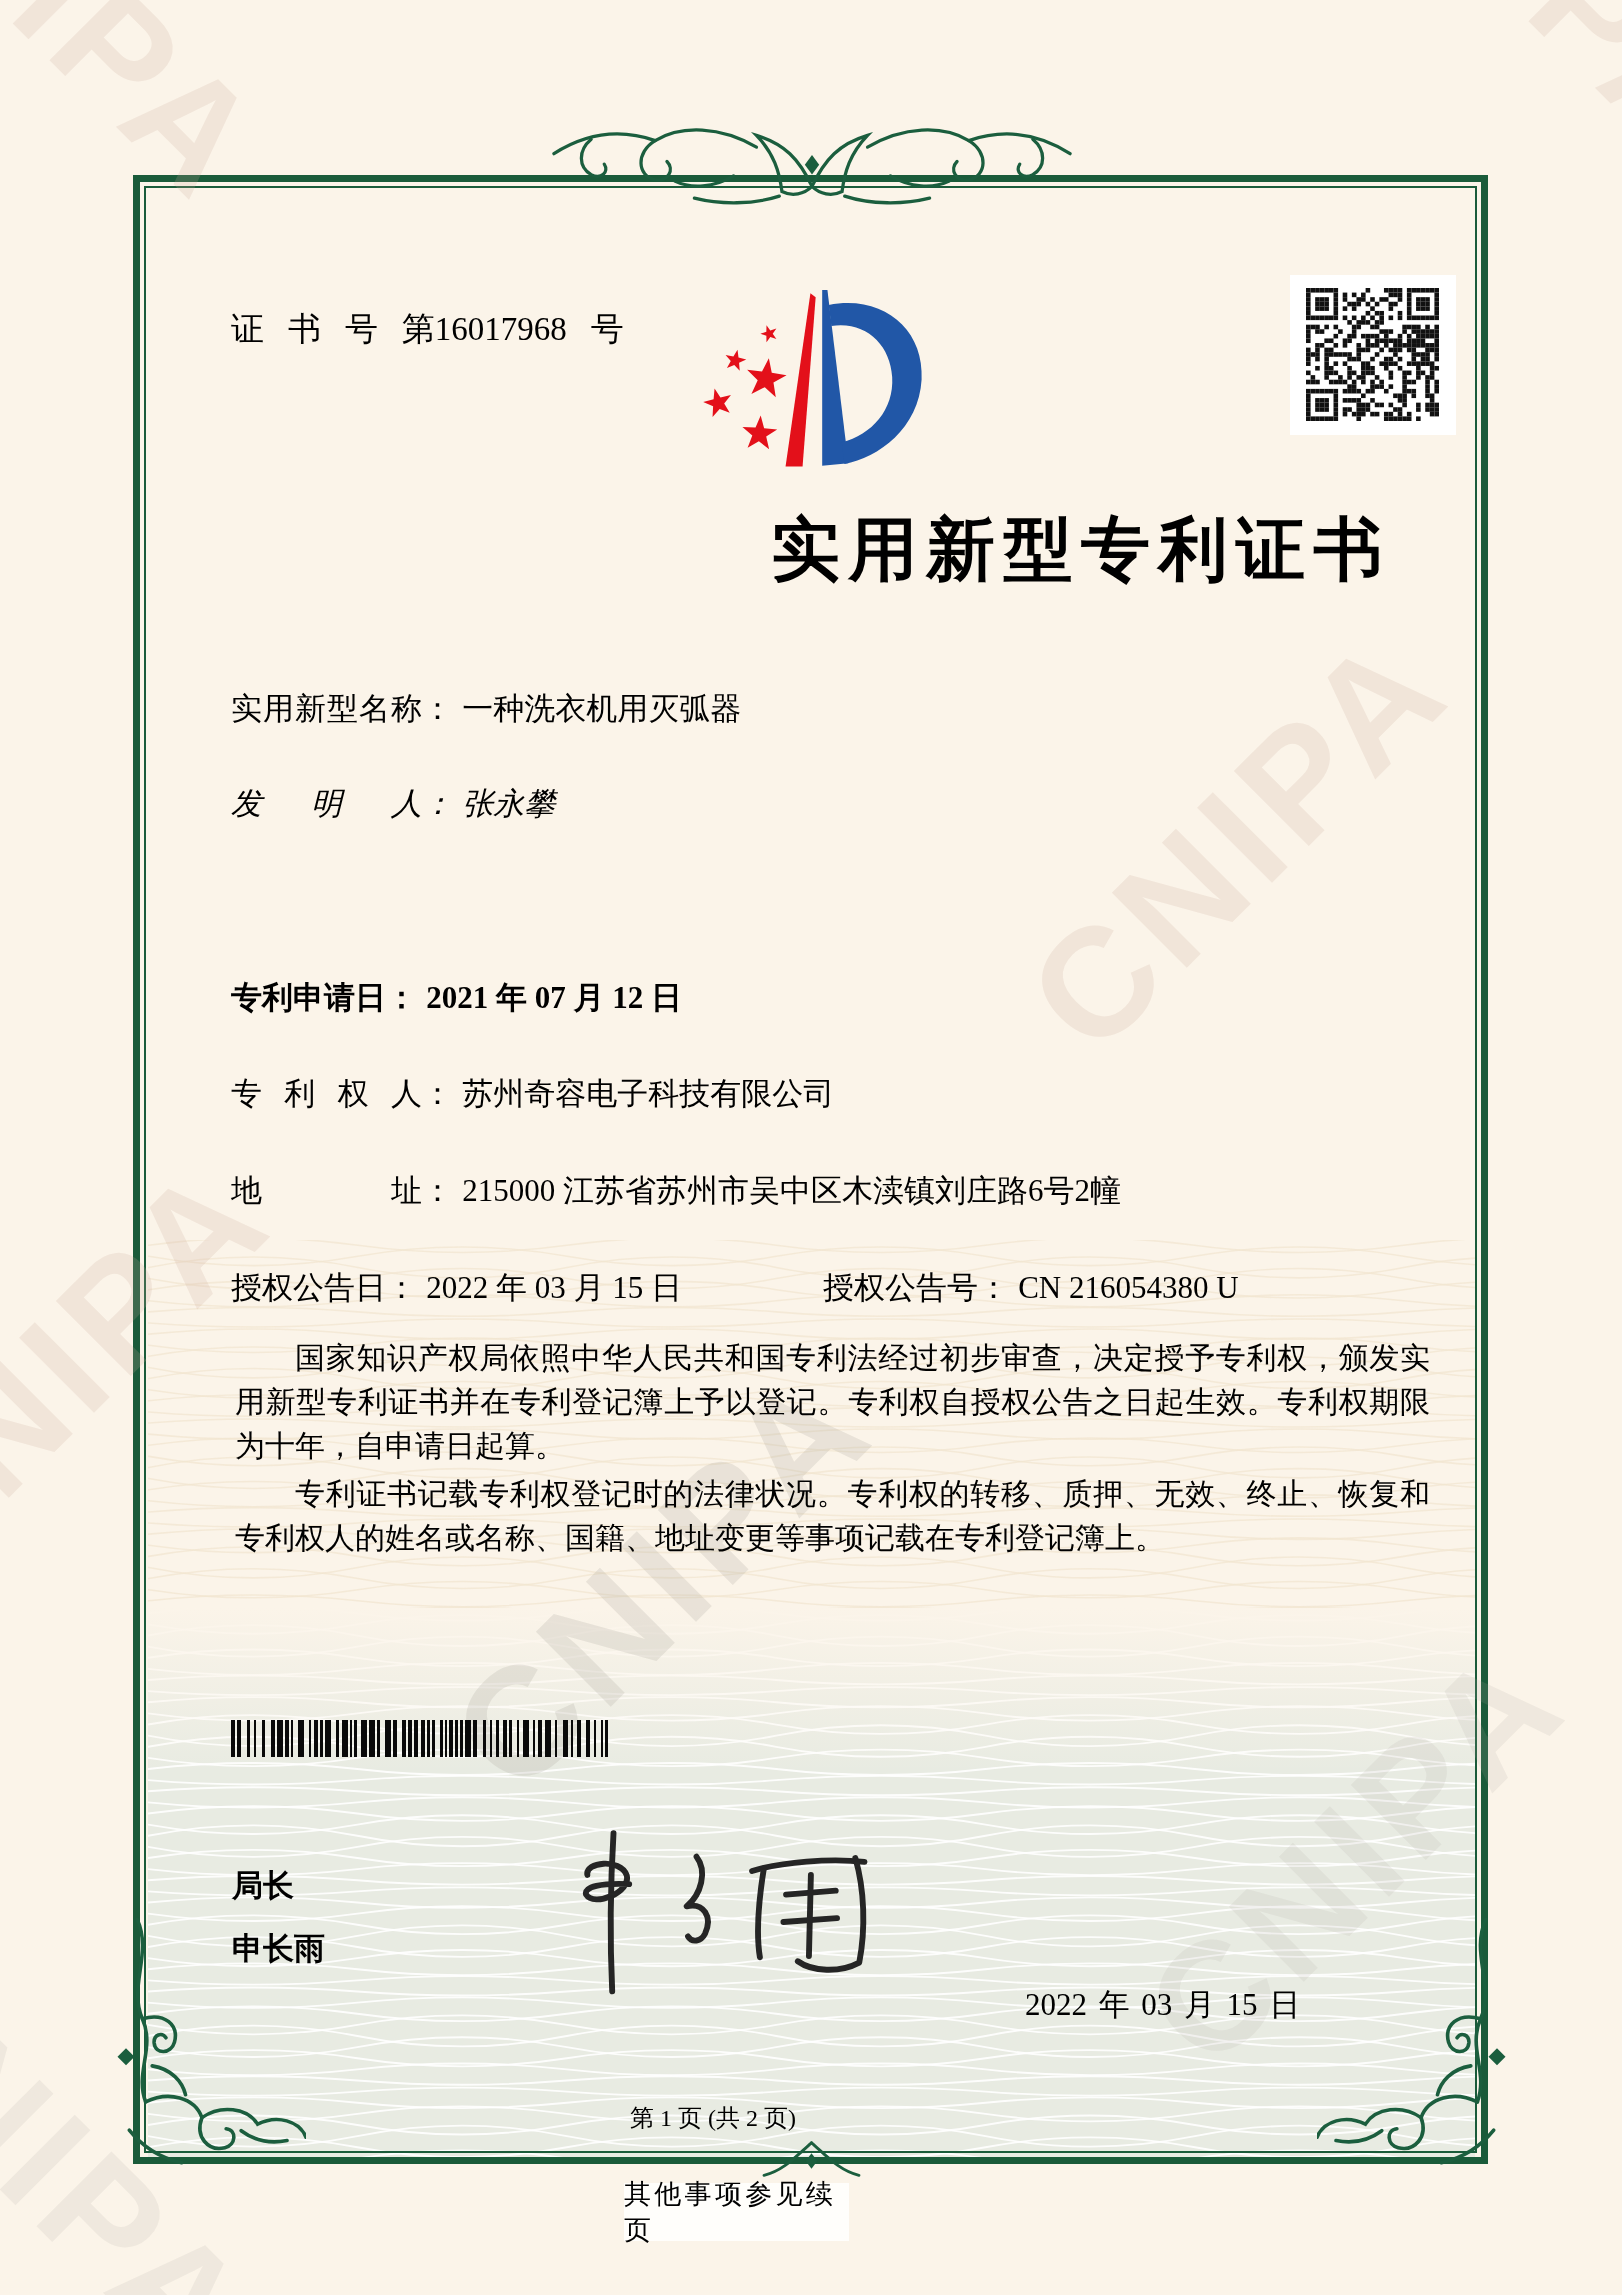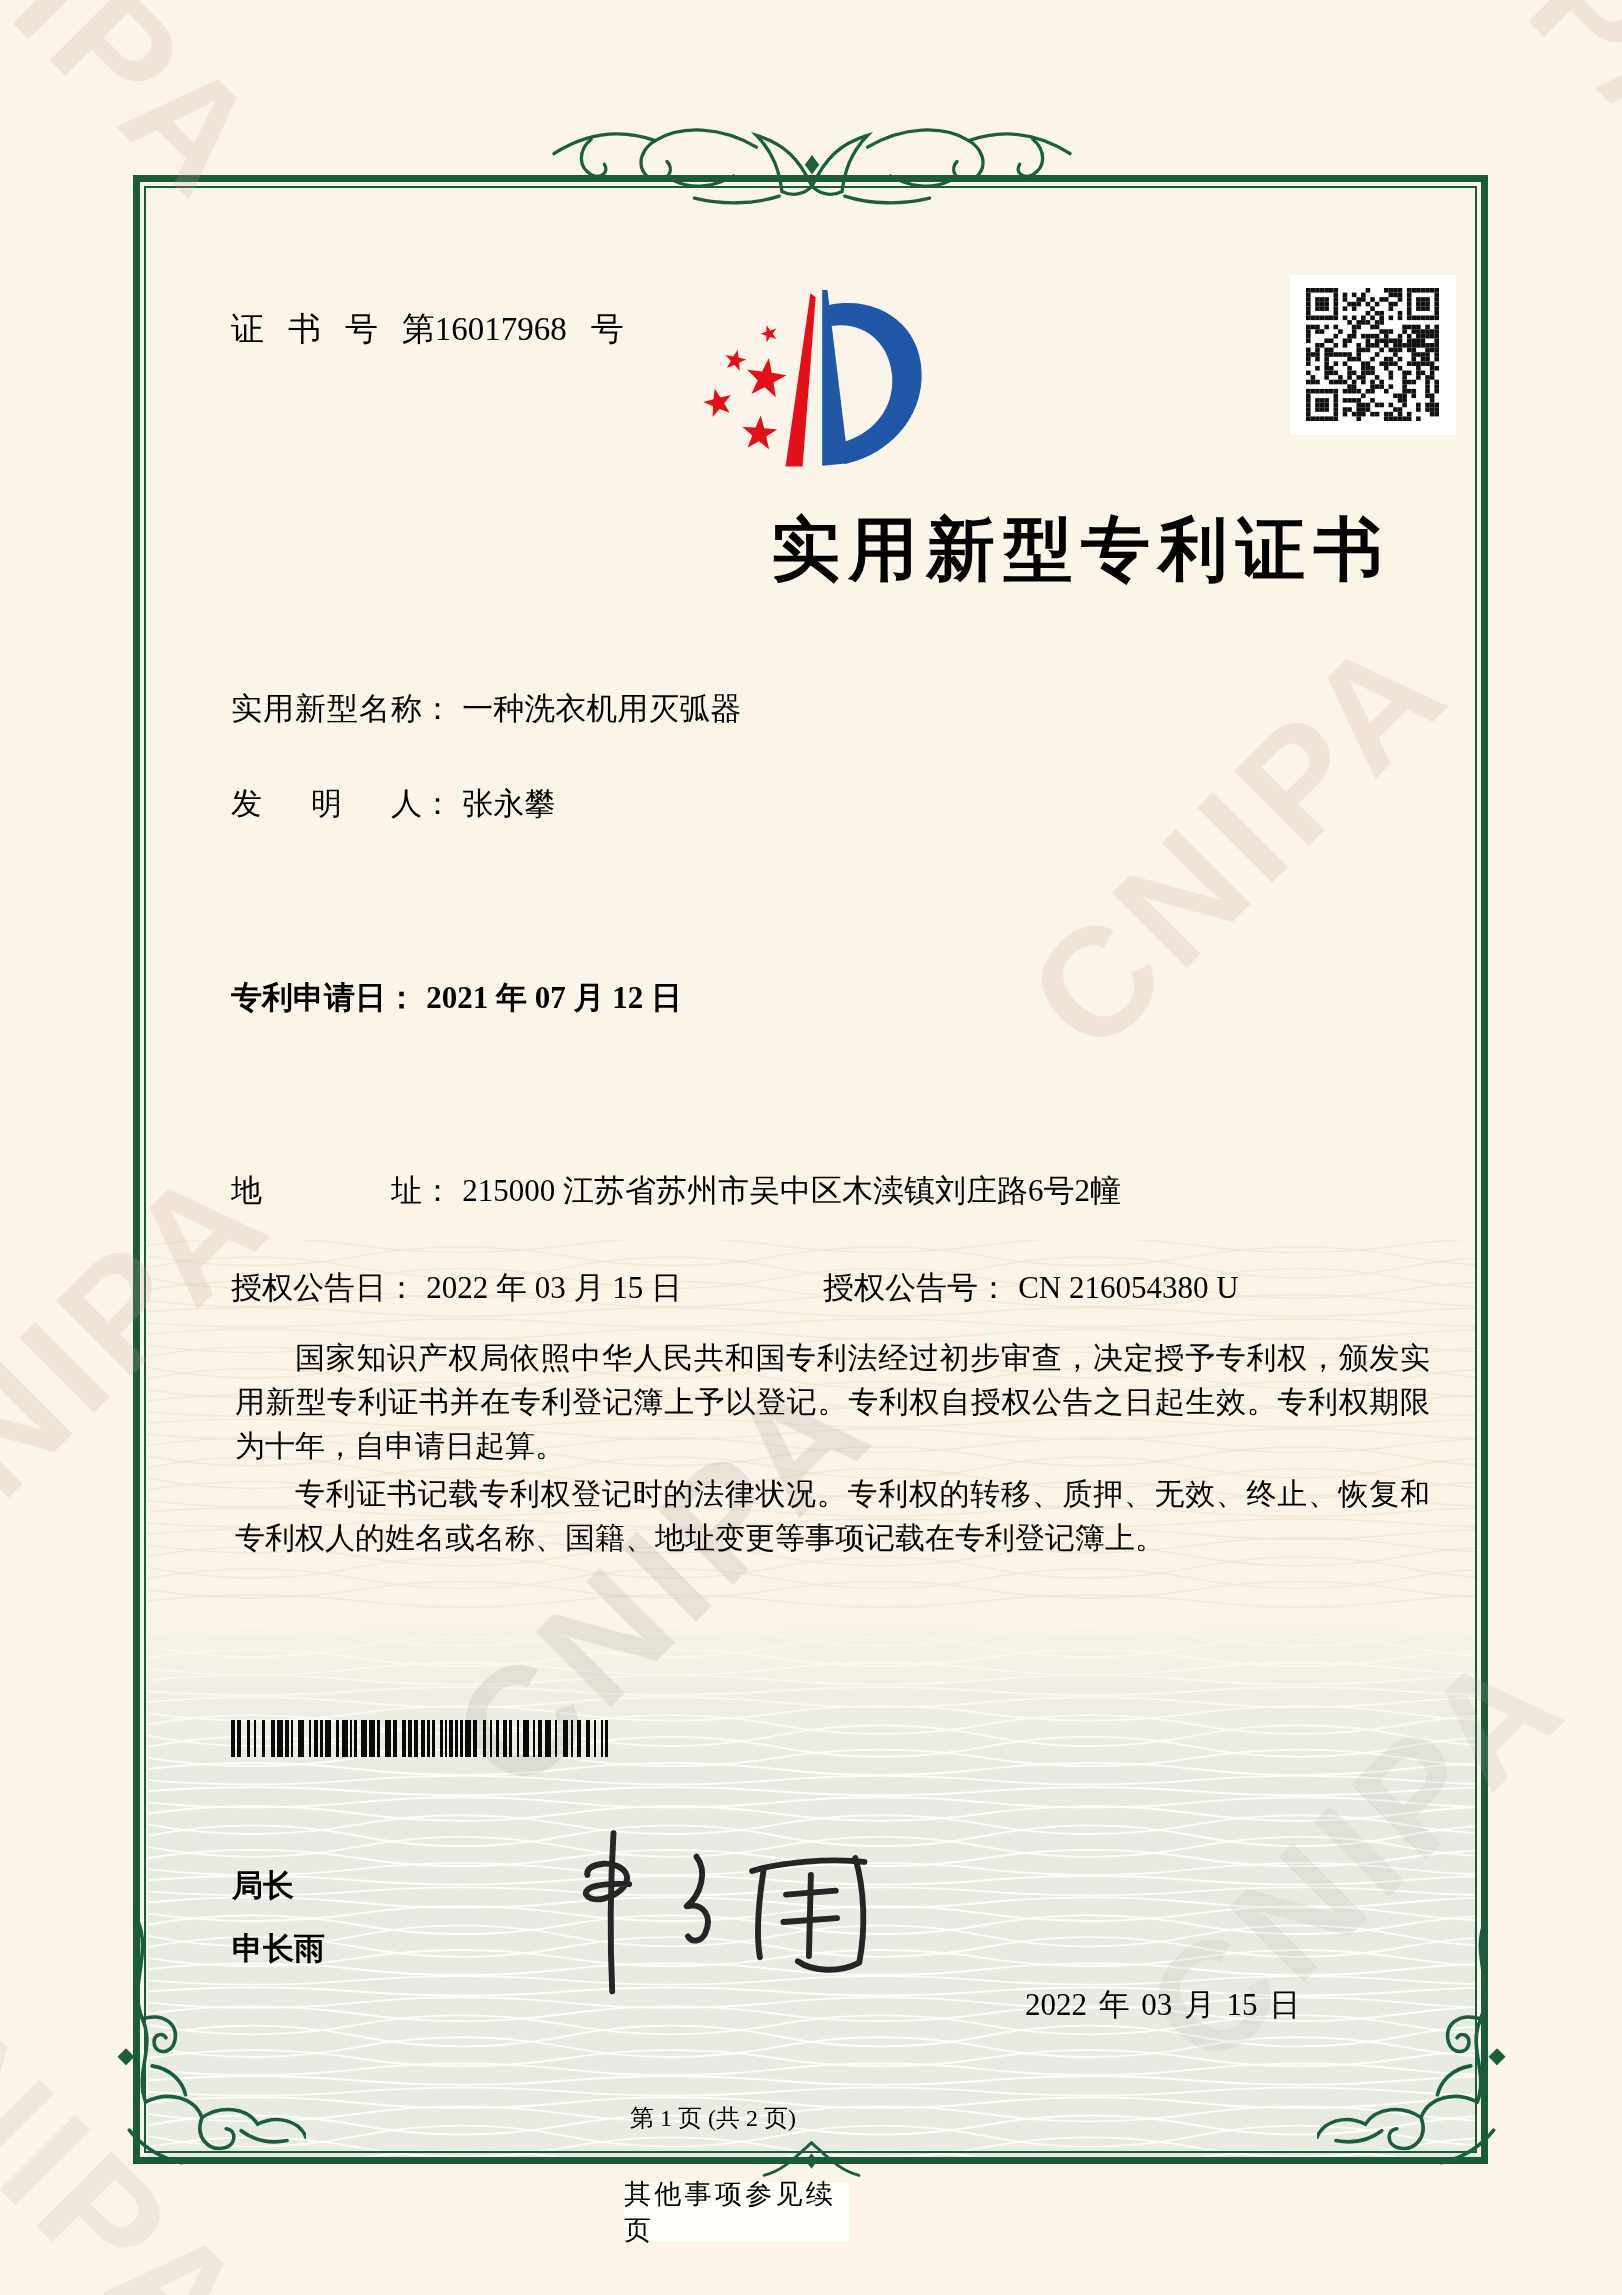--- a/index.html
+++ b/index.html
@@ -697,25 +697,28 @@
         <rect x="154" y="196" width="7" height="7" fill="#111111"></rect>
         <rect x="168" y="196" width="7" height="7" fill="#111111"></rect>
       </svg>
   </div>
 
   <div class="content" id="title">实用新型专利证书</div>
 
   <div class="content frow" style="top:688px;">
     <span class="lab j">实用新型名称</span><span class="colon">：</span><span class="val">一种洗衣机用灭弧器</span>
   </div>
-  <div class="content frow" style="top:783px;">
+  <div class="content frow" style="top:783px;font-style:italic;">
     <span class="lab j">发明人</span><span class="colon">：</span><span class="val">张永攀</span>
   </div>
   <div class="content frow" style="top:977px;font-weight:bold;">
     <span class="lab">专利申请日</span><span class="colon">：</span><span class="val">2021 年 07 月 12 日</span>
+  </div>
+  <div class="content frow" style="top:1073px;">
+    <span class="lab j">专利权人</span><span class="colon">：</span><span class="val">苏州奇容电子科技有限公司</span>
   </div>
   <div class="content frow" style="top:1170px;">
     <span class="lab j">地址</span><span class="colon">：</span><span class="val">215000 江苏省苏州市吴中区木渎镇刘庄路6号2幢</span>
   </div>
   <div class="content frow" style="top:1267px;position:absolute;">
     <span class="lab">授权公告日</span><span class="colon">：</span><span class="val">2022 年 03 月 15 日</span>
     <span class="pair2">
       <span class="lab">授权公告号</span><span class="colon">：</span><span class="val">CN 216054380 U</span>
     </span>
   </div>

